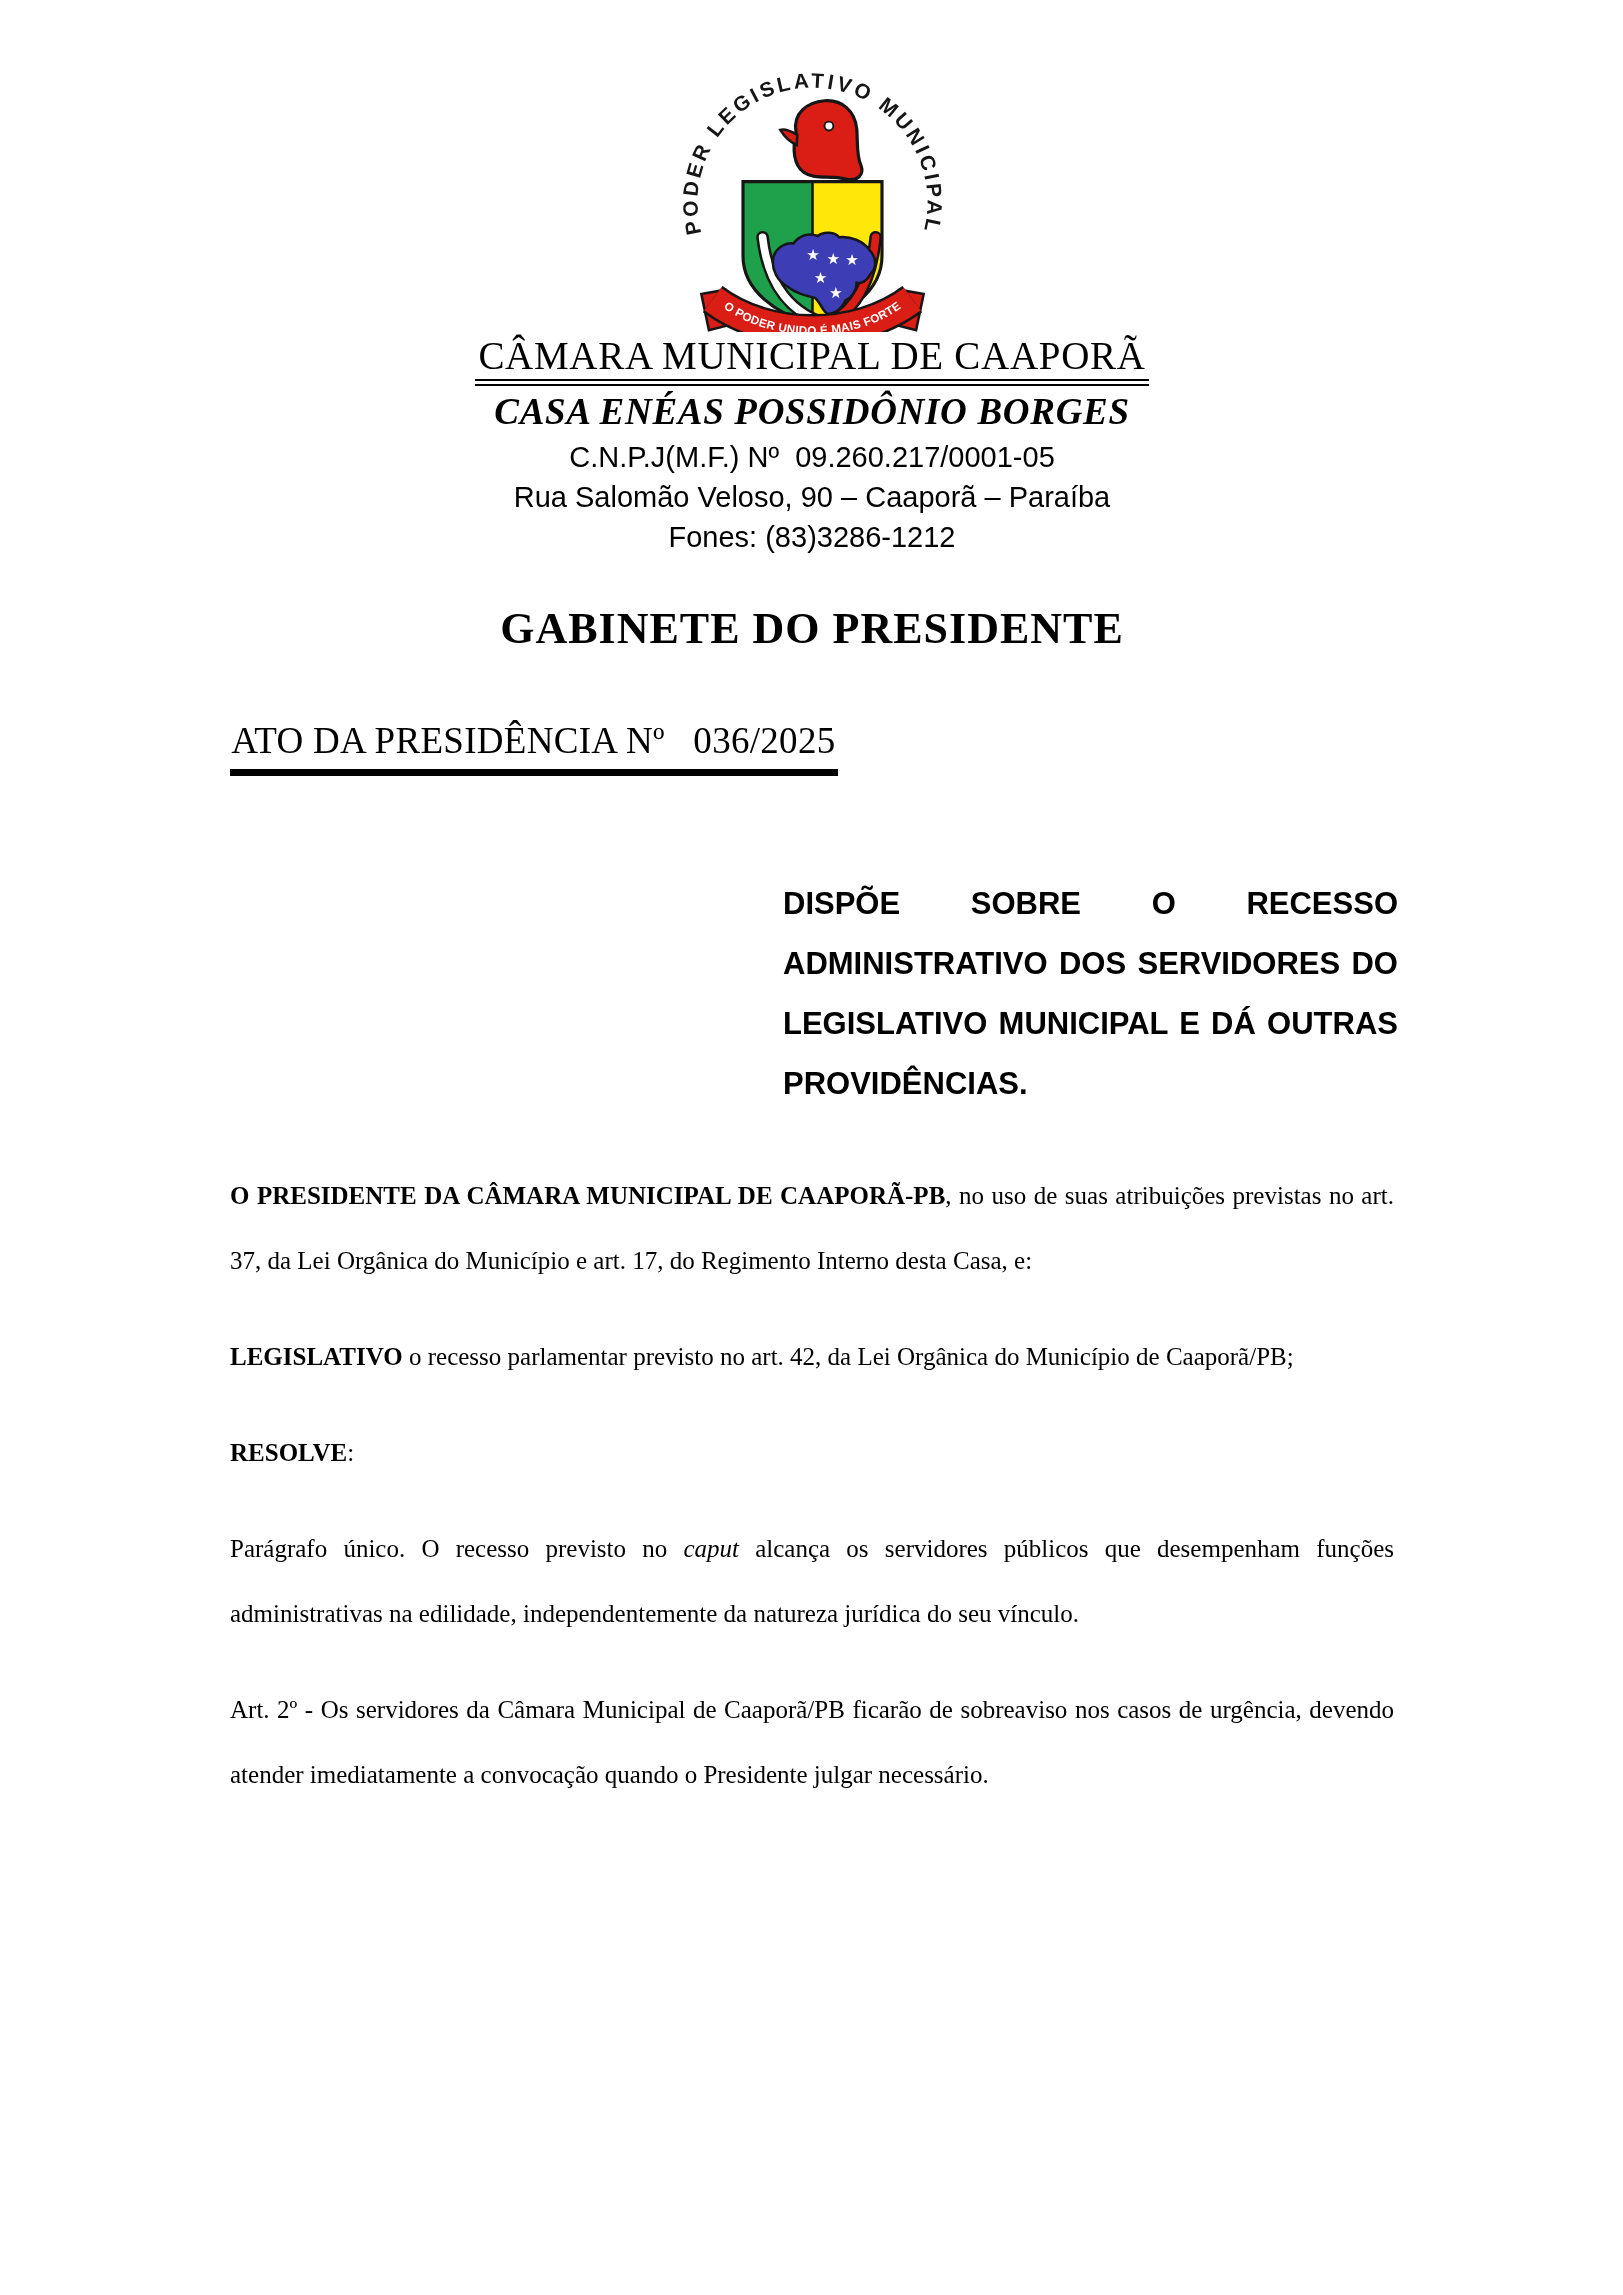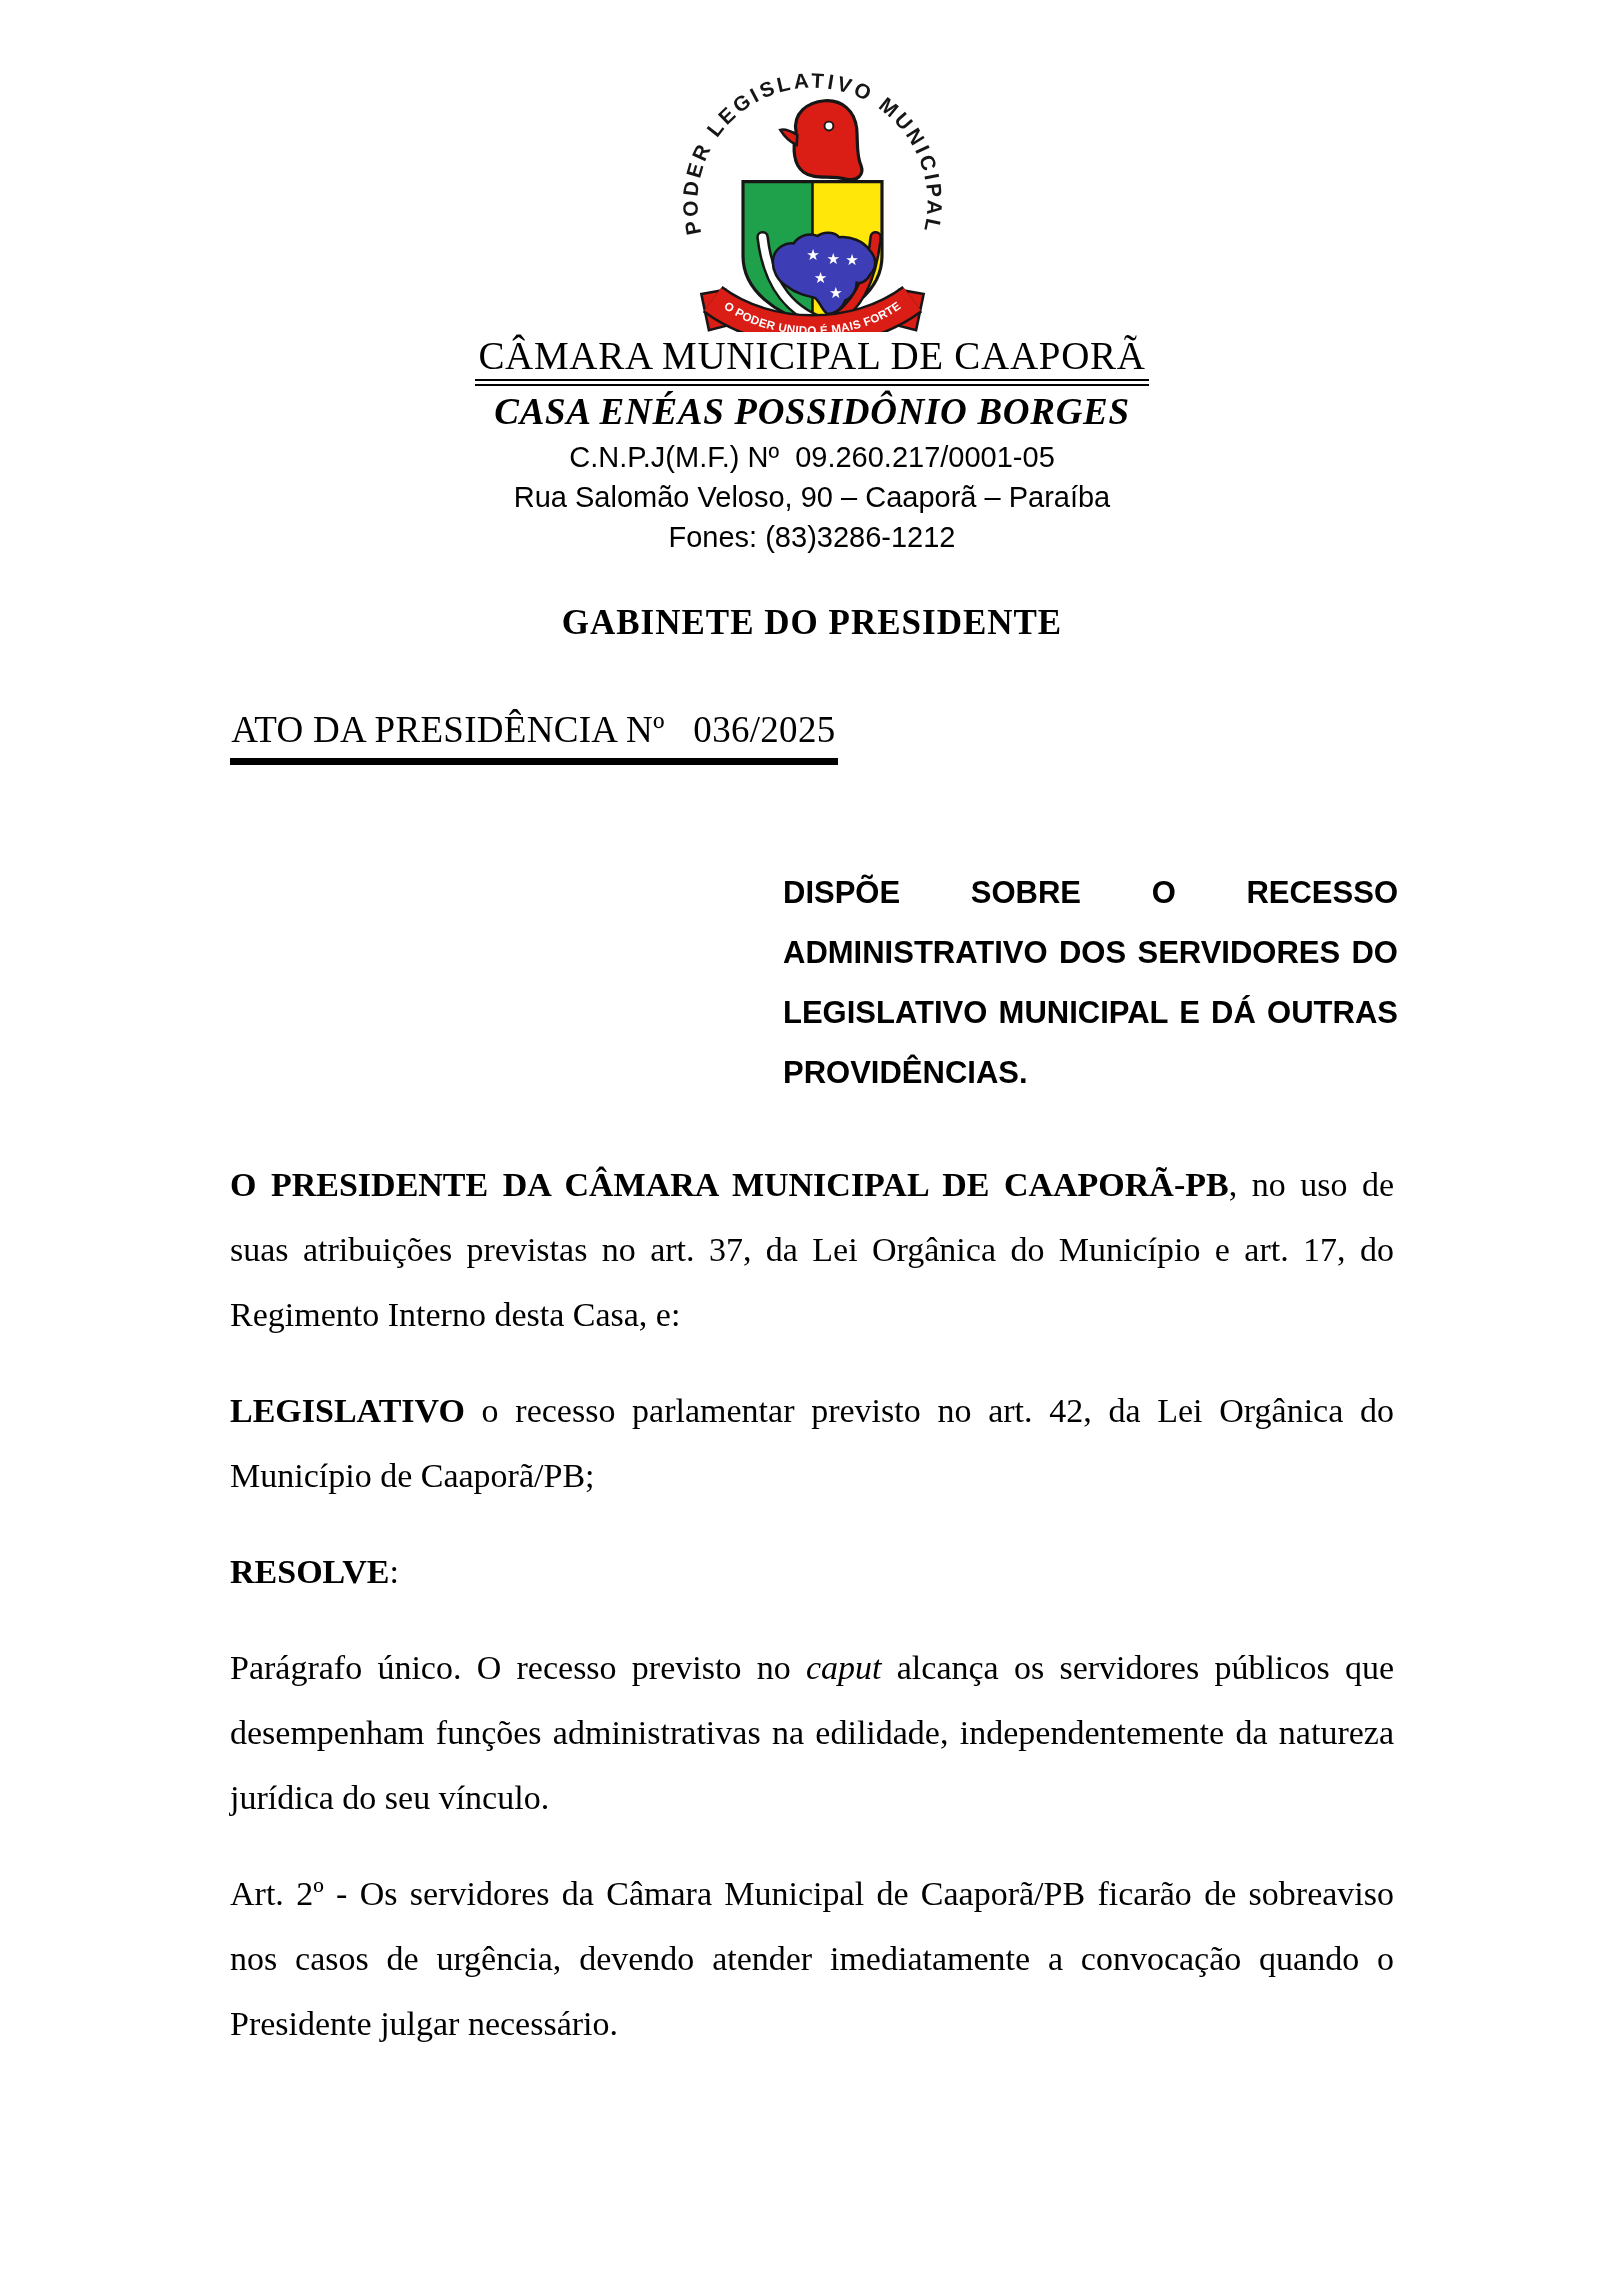--- a/index.html
+++ b/index.html
@@ -68,21 +68,21 @@
     font-size: 29px;
     line-height: 40px;
     white-space: pre-wrap;
   }
   .hdr-sans.first { margin-top: 3.9px; }
 
   
   .section-title {
     margin-top: 46px;
     text-align: center;
-    font-size: 35px;
+    font-size: 44px;
     font-weight: 700;
     letter-spacing: 1px;
   }
 
   .act-row { margin-top: 65px; text-align: left; }
   .act-title {
     display: inline-block;
     font-size: 37px;
     font-weight: 400;
     letter-spacing: 0.3px;
@@ -98,21 +98,21 @@
     font-family: "Liberation Sans", sans-serif;
     font-weight: 700;
     font-size: 31px;
     line-height: 60px;
     text-align: justify;
   }
 
   
   .body-text {
     margin-top: 49px;
-    font-size: 34px;
+    font-size: 25px;
     line-height: 65px;
     text-align: justify;
   }
   .body-text p { margin: 0 0 31px 0; }
   .body-text p:last-child { margin-bottom: 0; }
   .caput { font-style: italic; }
 </style>
 </head>
 <body>
 

